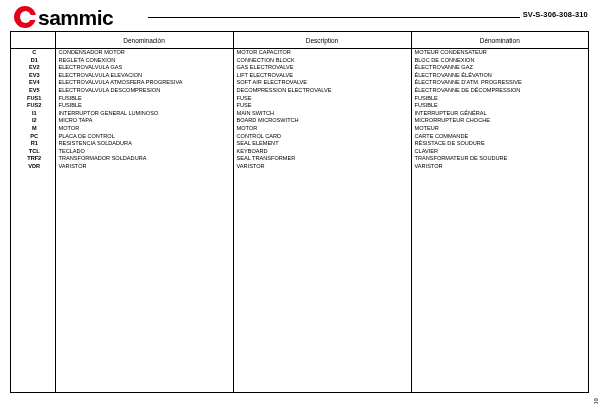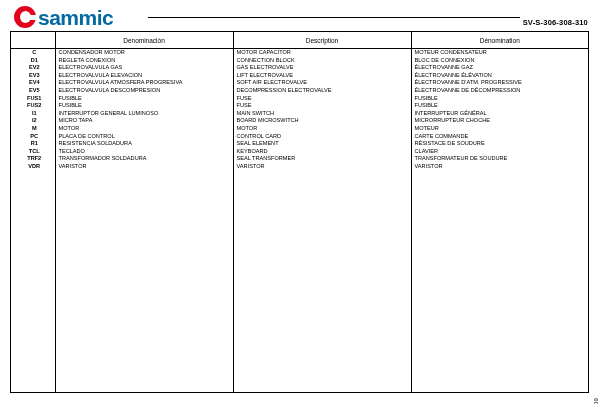--- a/index.html
+++ b/index.html
@@ -60,40 +60,39 @@
     left: 11px;
     top: 9px;
     width: 12px;
     height: 5px;
     background: #ffffff;
   }
   .logo-text {
     font-size: 21px;
     font-weight: bold;
     letter-spacing: -0.5px;
-    color: #0369a1;
+    color: #000000;
     line-height: 1;
   }
   .header-rule {
     position: absolute;
     left: 148px;
     top: 17px;
     width: 372px;
     height: 1px;
     background: #000000;
   }
   .doc-code {
     position: absolute;
     right: 12px;
     top: 10px;
     font-size: 7.5px;
     font-weight: bold;
     letter-spacing: 0.2px;
     white-space: nowrap;
-    margin-top: 8px;
   }
 
   
   .table-wrap {
     position: absolute;
     left: 10px;
     top: 31px;
     width: 579px;
     height: 362px;
     border: 1px solid #000000;

